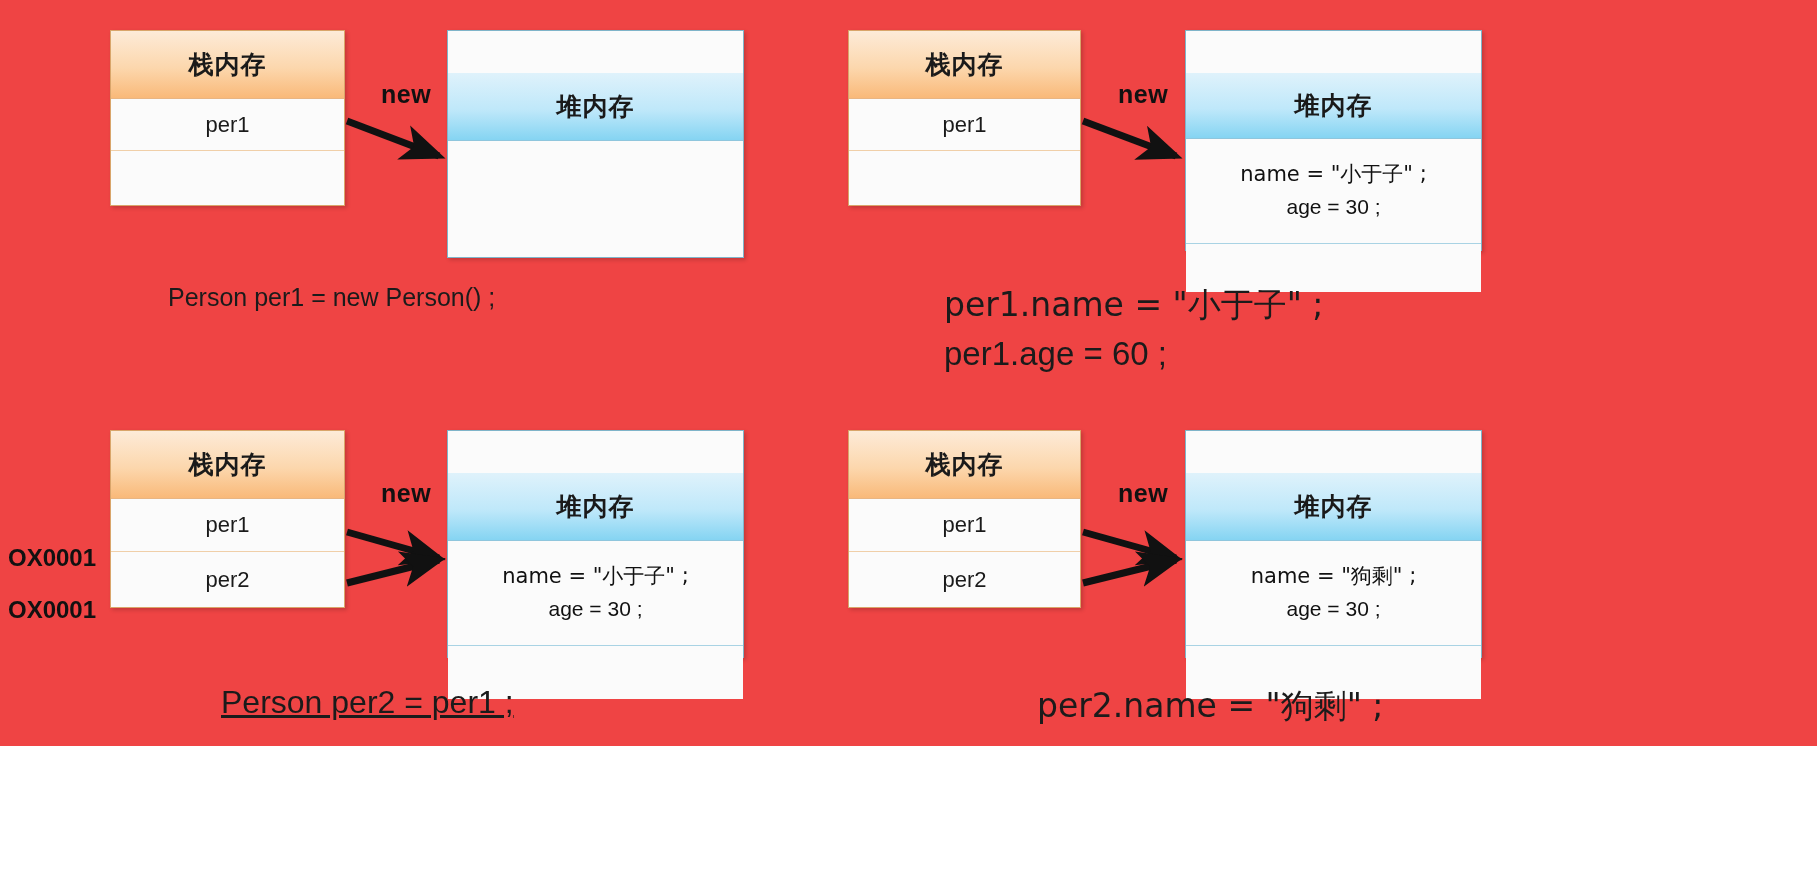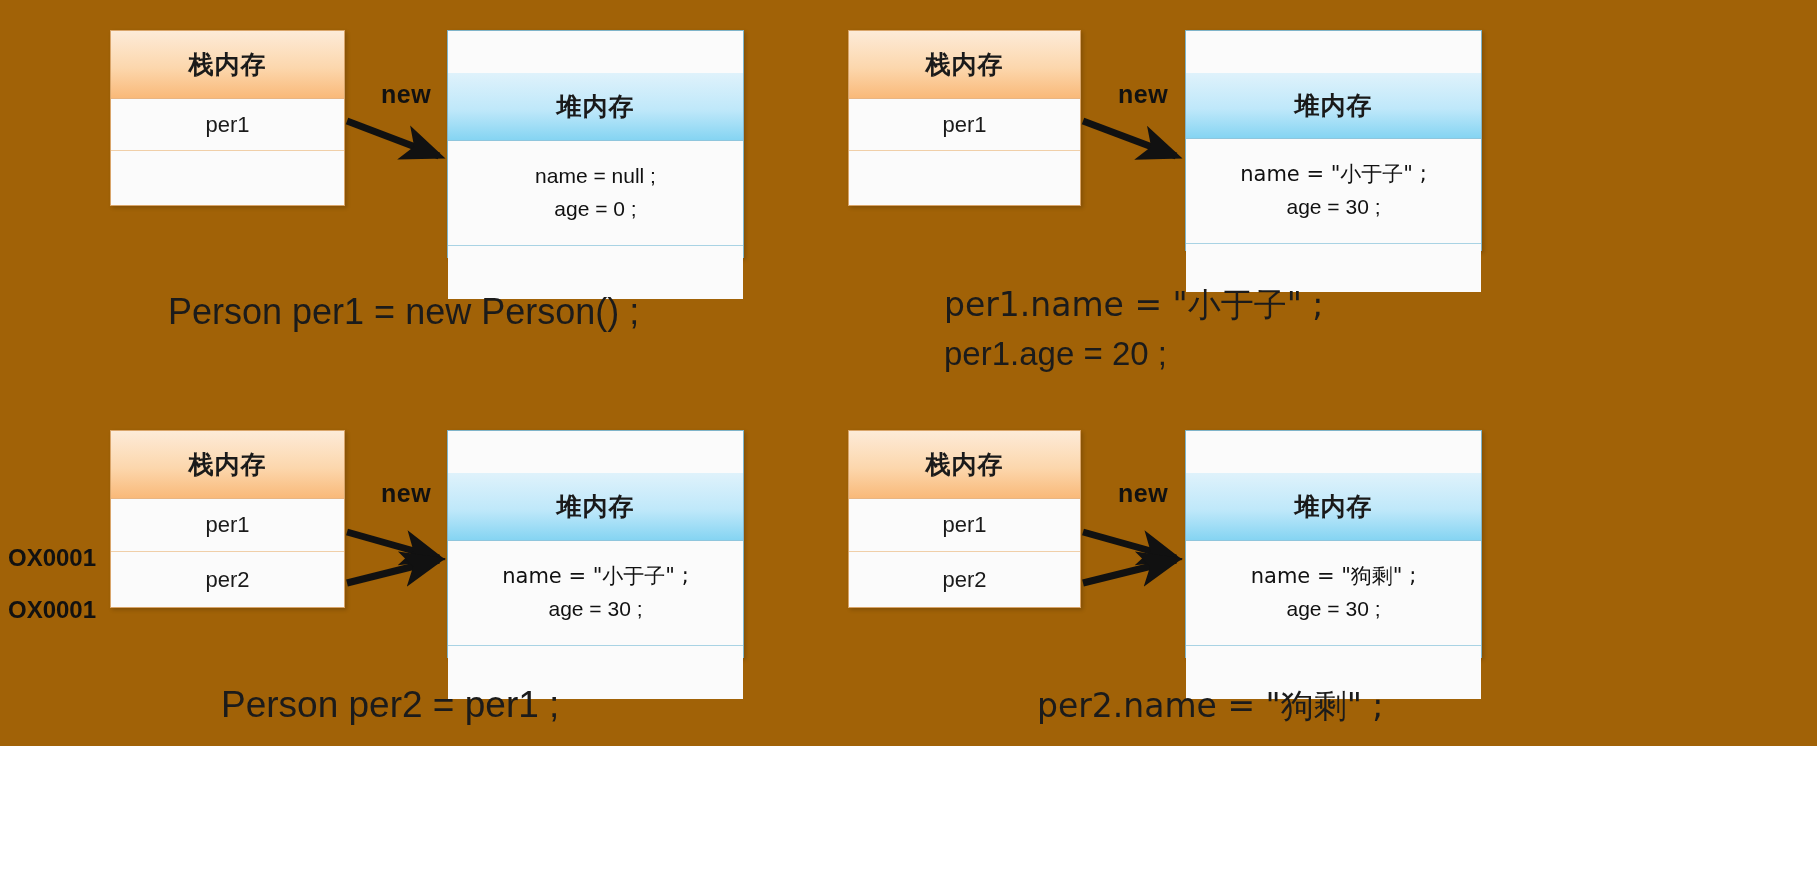--- a/index.html
+++ b/index.html
@@ -4,21 +4,21 @@
 <style>
   html, body {
     margin: 0;
     padding: 0;
     background: #ffffff;
   }
   #canvas {
     position: relative;
     width: 1817px;
     height: 746px;
-    background: #a16207;
+    background: #ef4444;
     font-family: "Liberation Sans", "DejaVu Sans", sans-serif;
     overflow: hidden;
   }
 
   
   .mem-box {
     position: absolute;
     box-sizing: border-box;
     box-shadow: 2px 2px 4px rgba(0,0,0,0.18);
     background: #fbfbfb;
@@ -124,28 +124,24 @@
     <defs>
       <marker id="ah1" markerWidth="7" markerHeight="7" refX="5.4" refY="3" orient="auto">
         <path d="M0,0.4 L6.4,3 L0,5.6 L1.6,3 Z" fill="#111"></path>
       </marker>
     </defs>
     <line x1="2" y1="11" x2="94" y2="46" stroke="#111" stroke-width="7" marker-end="url(#ah1)"></line>
   </svg>
 
   <div class="mem-box heap-box" style="left:447px; top:30px; width:297px; height:228px;">
     <div class="box-header heap-header" style="height:68px; font-size:25px;">堆内存</div>
-    <div class="fields" style="height:105px; font-size:21px;">
-      <span>name = null ;</span>
-      <span>age = 0 ;</span>
-    </div>
     <div class="row heap-row last" style="height:53px;"></div>
   </div>
 
-  <div class="caption" style="left:168px; top:283px; font-size:36px;margin-top:8px;">Person per1 = new Person() ;</div>
+  <div class="caption" style="left:168px; top:283px; font-size:25px;">Person per1 = new Person() ;</div>
 
   <div class="mem-box stack-box" style="left:848px; top:30px; width:233px; height:176px;">
     <div class="box-header stack-header" style="height:68px; font-size:25px;">栈内存</div>
     <div class="row stack-row" style="height:52px; font-size:22px;">per1</div>
     <div class="row stack-row last" style="height:54px; font-size:22px;"></div>
   </div>
 
   <div class="new-label" style="left:1110px; top:80px; font-size:25px;">new</div>
 
   <svg class="arrow-svg" width="120" height="80" style="left:1081px; top:110px;">
@@ -160,21 +156,21 @@
   <div class="mem-box heap-box" style="left:1185px; top:30px; width:297px; height:221px;">
     <div class="box-header heap-header" style="height:66px; font-size:25px;">堆内存</div>
     <div class="fields" style="height:105px; font-size:21px;">
       <span class="cjk">name = "小于子" ;</span>
       <span>age = 30 ;</span>
     </div>
     <div class="row heap-row last" style="height:48px;"></div>
   </div>
 
   <div class="caption cjk" style="left:944px; top:283px; font-size:33px;">per1.name = "小于子" ;</div>
-  <div class="caption" style="left:944px; top:335px; font-size:33px;">per1.age = 20 ;</div>
+  <div class="caption" style="left:944px; top:335px; font-size:33px;">per1.age = 60 ;</div>
 
   <div class="addr-label" style="left:8px; top:516px; font-size:24px;">OX0001</div>
   <div class="addr-label" style="left:8px; top:568px; font-size:24px;">OX0001</div>
 
   <div class="mem-box stack-box" style="left:110px; top:430px; width:235px; height:178px;">
     <div class="box-header stack-header" style="height:68px; font-size:25px;">栈内存</div>
     <div class="row stack-row" style="height:53px; font-size:22px;">per1</div>
     <div class="row stack-row last" style="height:55px; font-size:22px;">per2</div>
   </div>
 
@@ -192,21 +188,21 @@
 
   <div class="mem-box heap-box" style="left:447px; top:430px; width:297px; height:228px;">
     <div class="box-header heap-header" style="height:68px; font-size:25px;">堆内存</div>
     <div class="fields" style="height:105px; font-size:21px;">
       <span class="cjk">name = "小于子" ;</span>
       <span>age = 30 ;</span>
     </div>
     <div class="row heap-row last" style="height:53px;"></div>
   </div>
 
-  <div class="caption" style="left:221px; top:684px; font-size:37px;">Person per2 = per1 ;</div>
+  <div class="caption" style="left:221px; top:684px; font-size:32px;text-decoration:underline;">Person per2 = per1 ;</div>
 
   <div class="mem-box stack-box" style="left:848px; top:430px; width:233px; height:178px;">
     <div class="box-header stack-header" style="height:68px; font-size:25px;">栈内存</div>
     <div class="row stack-row" style="height:53px; font-size:22px;">per1</div>
     <div class="row stack-row last" style="height:55px; font-size:22px;">per2</div>
   </div>
 
   <div class="new-label" style="left:1110px; top:479px; font-size:25px;">new</div>
 
   <svg class="arrow-svg" width="120" height="90" style="left:1081px; top:515px;">

